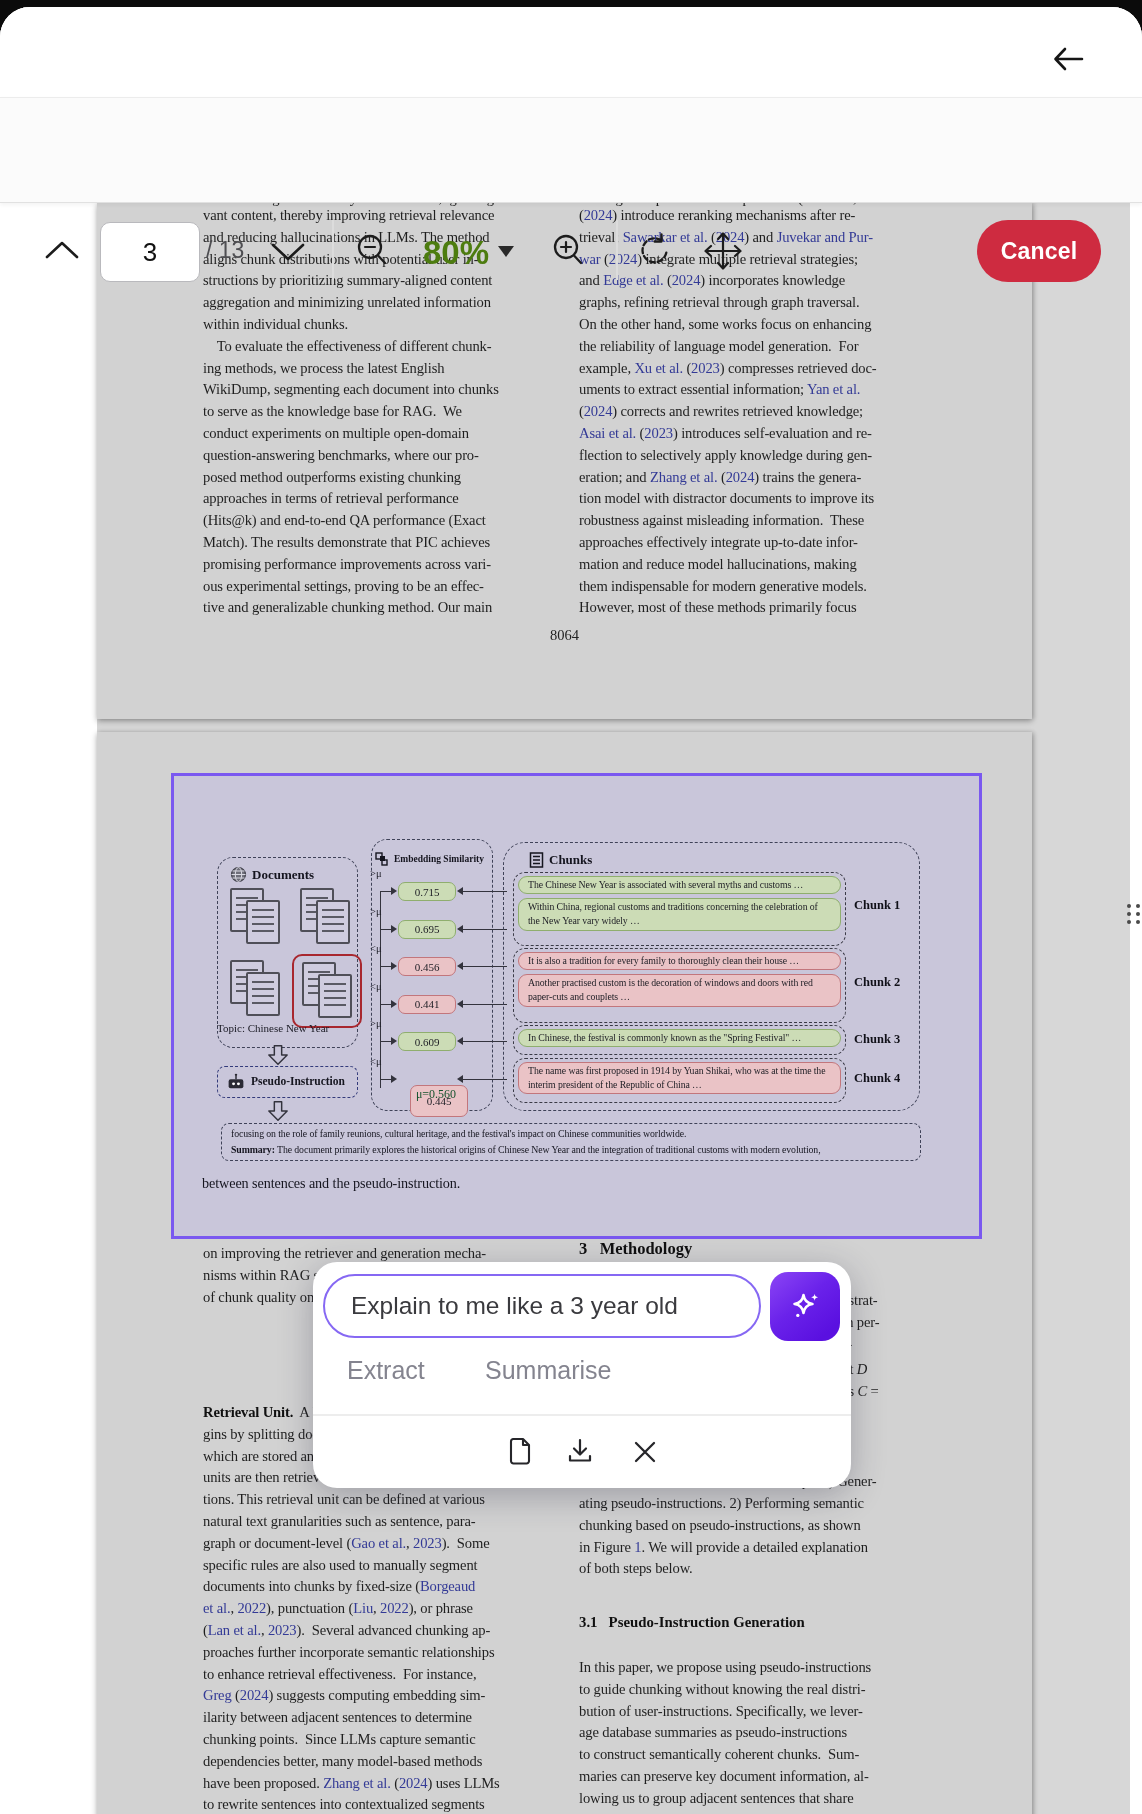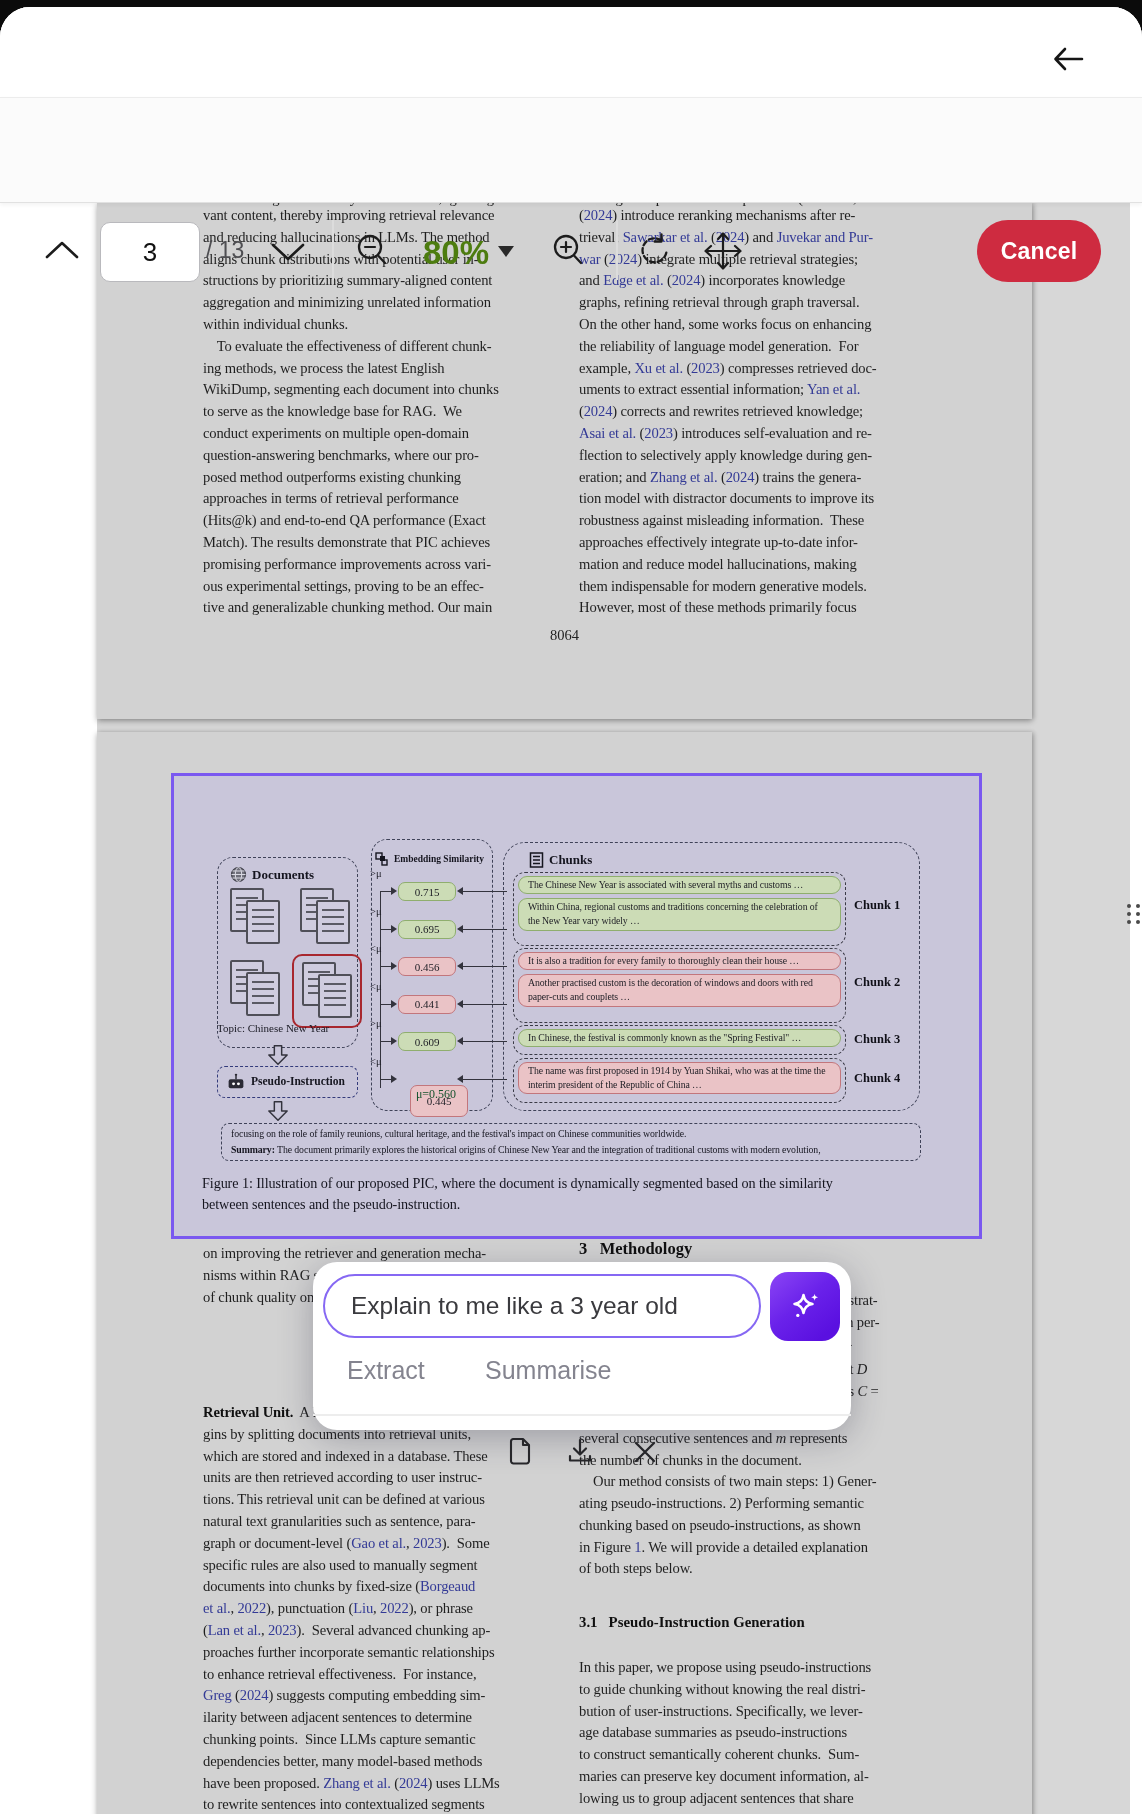--- a/index.html
+++ b/index.html
@@ -50,21 +50,21 @@
   .spill.neg{background:#eac3c6;border:1px solid #c2767c;}
   .clabel{position:absolute;font-family:"Liberation Serif",serif;font-weight:bold;font-size:12.5px;color:#101018;}
   .docpair{position:absolute;width:56px;height:60px;}
   .doc{position:absolute;width:30px;height:40px;border:2px solid #4f4f58;border-radius:2px;background:#cfccdf;}
   .doc i{position:absolute;left:4px;right:4px;height:2px;background:#5a5a64;}
   .redbox{position:absolute;border:2.5px solid #a8272e;border-radius:10px;}
   .summarybox{position:absolute;border:1.3px dashed #3f4258;border-radius:8px;font-family:"Liberation Serif",serif;font-size:9.8px;letter-spacing:-.1px;line-height:15.5px;color:#15151f;padding:2px 9px;box-sizing:border-box;}
   .summarybox .b{font-weight:bold;}
   .caption{position:absolute;font-family:"Liberation Serif",serif;font-size:14.2px;letter-spacing:-.1px;line-height:21px;color:#15151f;}
   
-  .popup{position:absolute;left:313px;top:1262px;width:538px;height:168px;background:#fff;border-radius:24px;box-shadow:0 8px 34px rgba(35,35,60,.30);z-index:50;}
+  .popup{position:absolute;left:313px;top:1262px;width:538px;height:226px;background:#fff;border-radius:24px;box-shadow:0 8px 34px rgba(35,35,60,.30);z-index:50;}
   .query{position:absolute;left:10px;top:12px;width:438px;height:64px;border:2px solid #8668f3;border-radius:33px;background:#fff;font-size:24.5px;color:#3a3a3e;padding:0 0 0 26px;font-family:"Liberation Sans",sans-serif;outline:none;box-sizing:border-box;}
   .sparkbtn{position:absolute;left:457px;top:10px;width:70px;height:69px;border-radius:18px;background:linear-gradient(140deg,#8b45f5 0%,#6a22ea 45%,#5a10e0 85%);display:flex;align-items:center;justify-content:center;}
   .action{position:absolute;top:94px;font-size:25px;color:#84848f;}
   .pdivider{position:absolute;left:0;right:0;top:152px;height:2px;background:#ededed;}
   .dots{position:absolute;left:1127px;top:904px;width:13px;height:21px;display:grid;grid-template-columns:4px 4px;grid-auto-rows:4px;column-gap:5px;row-gap:4px;z-index:60;}
   .dots i{background:#4a4a4a;border-radius:50%;}
 </style>
 </head>
 <body>
 
@@ -345,21 +345,20 @@
               </div>
               <div class="clabel" style="left: 680px; top: 295px;">Chunk 4</div>
             </div>
 
           <div class="summarybox" style="left:47px;top:347px;width:700px;height:38px;">
               <div class="tl"><span>focusing on the role of family reunions, cultural heritage, and the festival's impact on Chinese communities worldwide.</span></div>
               <div class="tl"><span class="b">Summary:</span><span> The document primarily explores the historical origins of Chinese New Year and the integration of traditional customs with modern evolution,</span></div>
             </div>
 
           <div class="caption" style="left:28px;top:397px;width:740px;">
-              <div class="tl"><span>Figure 1: Illustration of our proposed PIC, where the document is dynamically segmented based on the similarity</span></div>
               <div class="tl"><span>between sentences and the pseudo-instruction.</span></div>
             </div>
         </div>
 
         <div class="col" style="left:106px;top:511px;width:380px;">
             <div class="tl"><span>on improving the retriever and generation mecha-</span></div>
             <div class="tl"><span>nisms within RAG systems, with less emphasis on</span></div>
             <div class="tl"><span>of chunk quality on the end-to-end performance.</span></div>
           </div>
         <div class="h-serif" style="left:482px;top:507px;font-size:16.5px;">3   Methodology</div>

